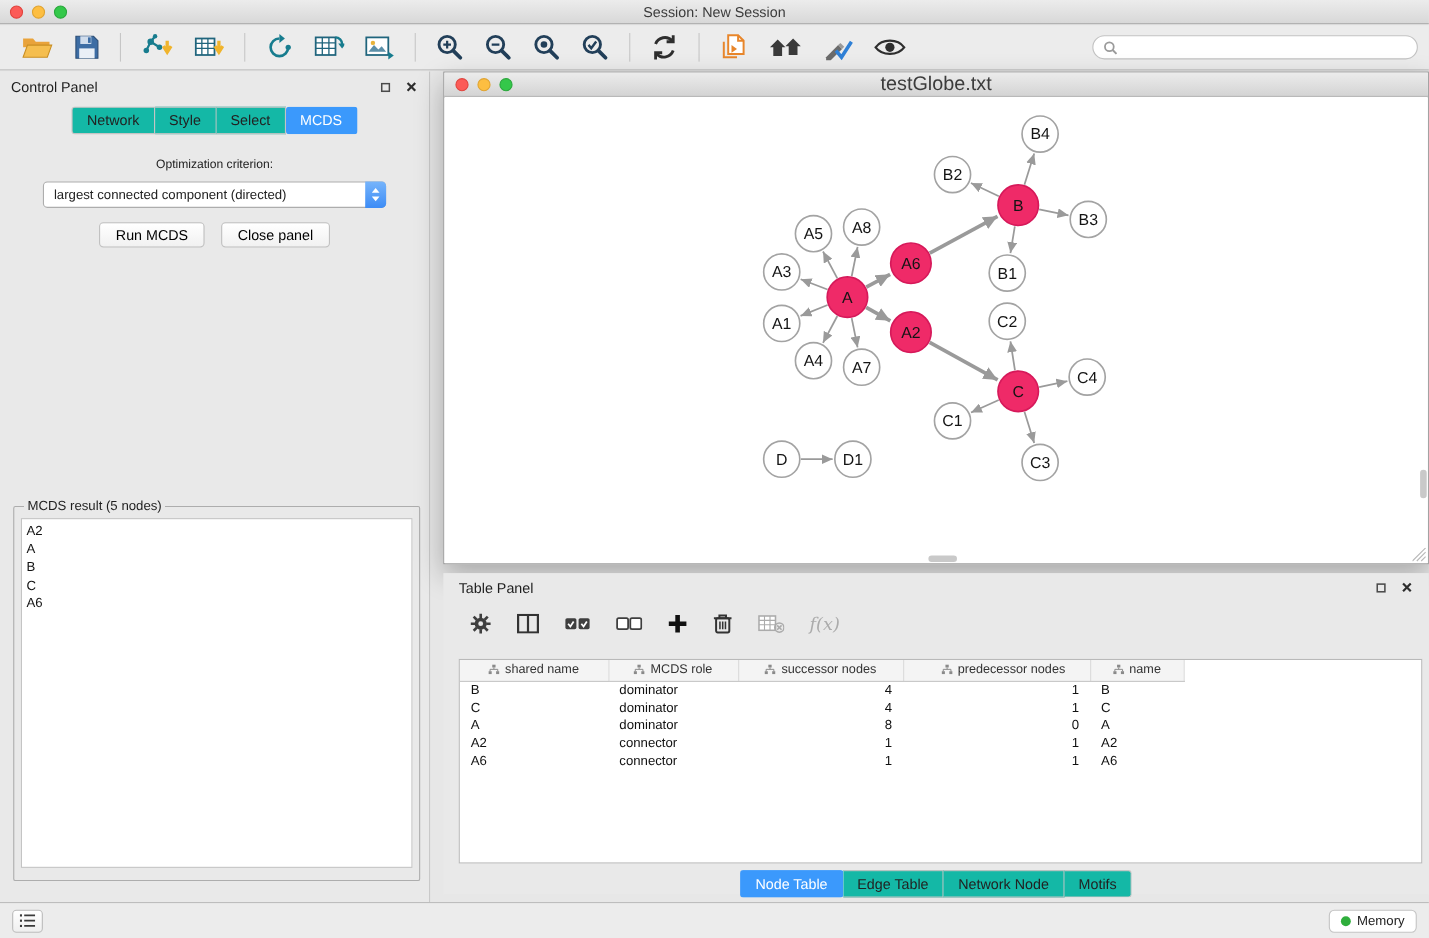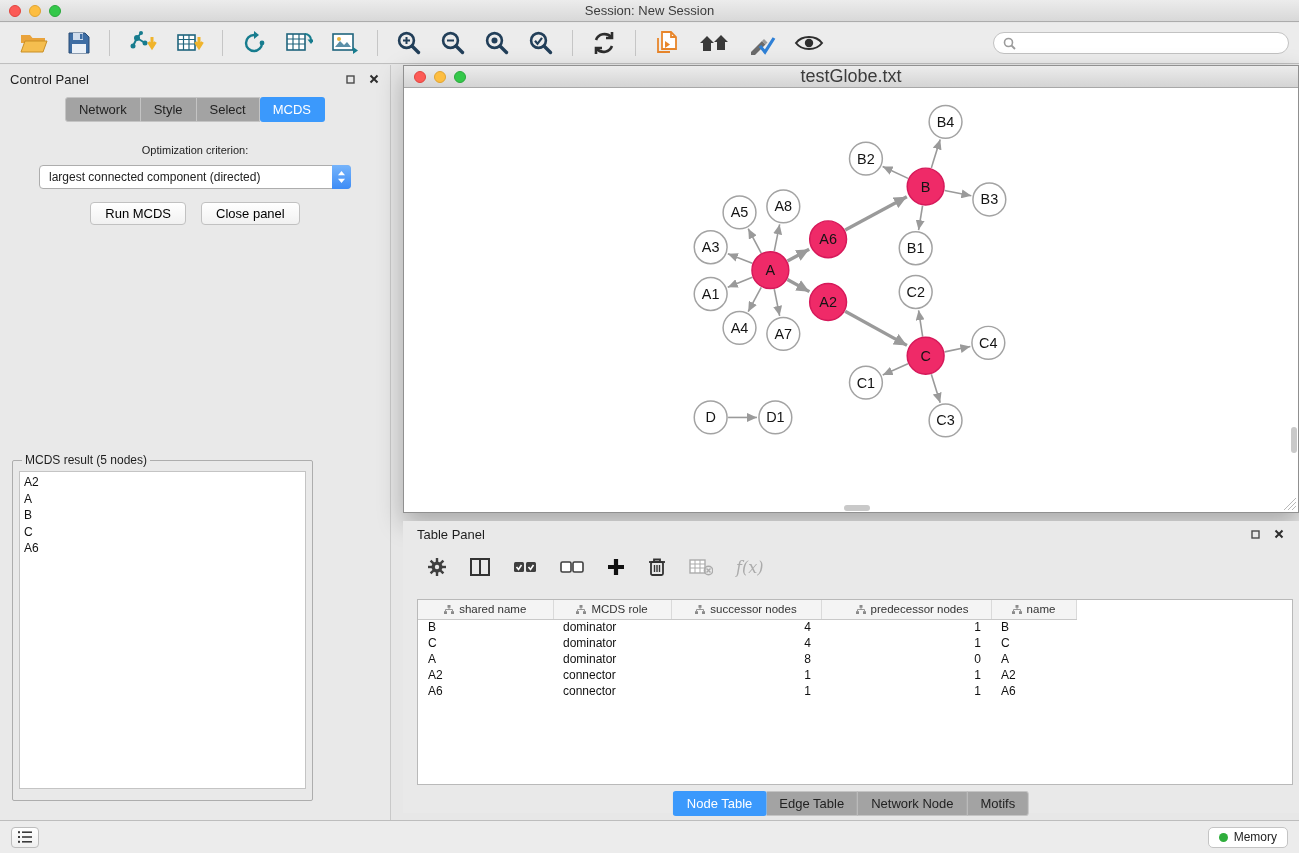--- a/index.html
+++ b/index.html
@@ -30,35 +30,35 @@
     font-family:"Liberation Sans",sans-serif; }
 
   
   .control-panel { position:absolute; left:0; top:65px; width:391px; height:755px; background:#E9E9E9;
     border-right:1px solid #C9C9C9; }
   .panel-header { height:28px; display:flex; align-items:center; padding:0 10px; }
   .panel-title { font-size:13px; color:#1E1E1E; }
   .panel-header-icons { margin-left:auto; display:flex; gap:12px; align-items:center; }
   .mini-btn { background:none; border:none; cursor:pointer; display:flex; align-items:center; padding:1px; }
   .seg-tabs { display:flex; justify-content:center; margin-top:4px; }
-  .seg { font-size:13px; padding:4px 13px; color:#222; background:#a3a3a3; border:1px solid #C4C4C4;
+  .seg { font-size:13px; padding:4px 13px; color:#222; background:#14b8a6; border:1px solid #C4C4C4;
     border-left:none; cursor:pointer; white-space:nowrap; }
   .seg:first-child { border-left:1px solid #C4C4C4; border-radius:3px 0 0 3px; }
   .seg:last-child { border-radius:0 3px 3px 0; }
   .seg.active { color:#FFF; border-radius:3px; border-color:transparent; }
   .opt-label { text-align:center; font-size:11px; margin-top:22px; }
   .dropdown { margin:9px auto 0; width:312px; height:24px; background:#FFF; border:1px solid #ADADAD;
     border-radius:4px; display:flex; align-items:center; cursor:pointer; }
   .dropdown-text { flex:1; font-size:12px; padding-left:9px; white-space:nowrap; overflow:hidden; }
   .dropdown-stepper { width:19px; height:24px; margin:-1px; background:linear-gradient(#76B4FB,#3D8CF6);
     border-radius:0 4px 4px 0; display:flex; align-items:center; justify-content:center; flex:0 0 19px; }
   .btn-row { display:flex; justify-content:center; gap:15px; margin-top:13px; }
   .push-btn { font-size:13px; font-family:"Liberation Sans",sans-serif; padding:3px 14px;
     background:linear-gradient(#FFFFFF,#F1F1F1); border:1px solid #C1C1C1; border-radius:4px; cursor:pointer; }
-  .mcds-fieldset { position:absolute; left:12px; top:388px; width:301px; height:348px;
+  .mcds-fieldset { position:absolute; left:12px; top:388px; width:370px; height:348px;
     border:1px solid #ADADAD; border-radius:2px; padding:4px 6px 6px; }
   .mcds-fieldset legend { font-size:12px; color:#1E1E1E; padding:0 3px; margin-left:3px; }
   .result-list { width:100%; height:318px; background:#FFF; border:1px solid #C4C4C4; overflow:auto; padding:2px 4px; }
   .result-item { font-size:12px; line-height:16.5px; color:#111; cursor:default; }
 
   
   .network-window { position:absolute; left:403px; top:65px; width:896px; height:448px; background:#FFF;
     border:1px solid #909090; box-shadow:0 10px 24px rgba(0,0,0,0.28); }
   .net-titlebar { height:22px; background:linear-gradient(#ECECEC,#D4D4D4); border-bottom:1px solid #A8A8A8;
     display:flex; align-items:center; justify-content:center; position:relative; }

